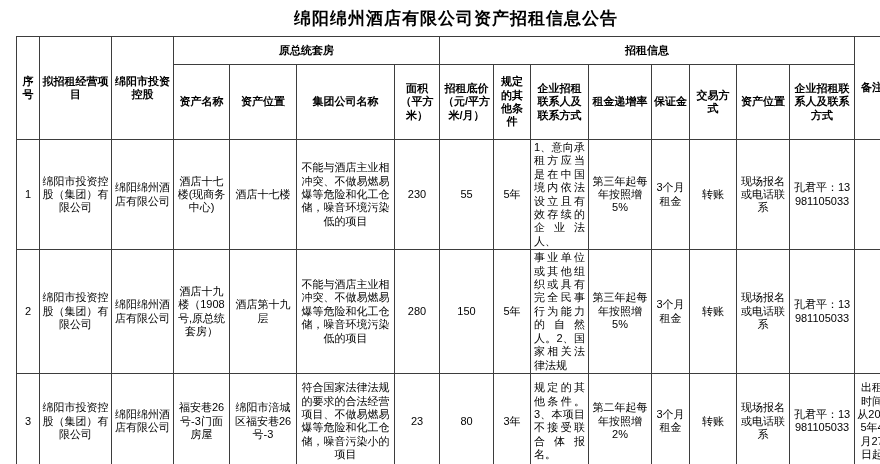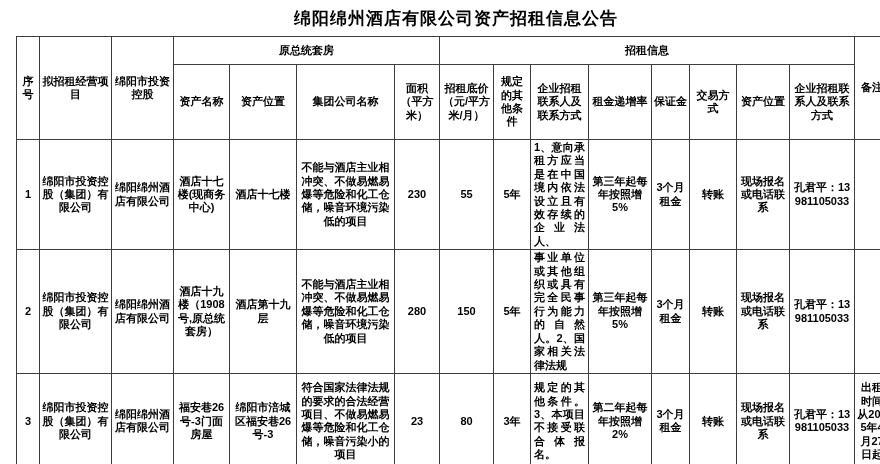--- a/index.html
+++ b/index.html
@@ -20,21 +20,21 @@
   }
   .tbl th,.tbl td{
     border:1px solid #3d3d3d;
     padding:1px 2px;
     font-size:11px;line-height:1.22;
     text-align:center;vertical-align:middle;
     word-break:break-all;overflow:hidden;
     background:#fff;color:#000;
   }
   .tbl th{font-weight:bold;}
-  .tbl td{font-weight:bold;}
+  .tbl td{font-weight:normal;}
   tr.h-group{height:28px;}
   tr.h-sub{height:75px;}
   tr.r1{height:92px;}
   tr.r2{height:94px;}
   tr.r3{height:96px;}
   td.cond{text-align:justify;text-justify:inter-character;padding:1px 3px;}
 </style>
 </head>
 <body>
 

